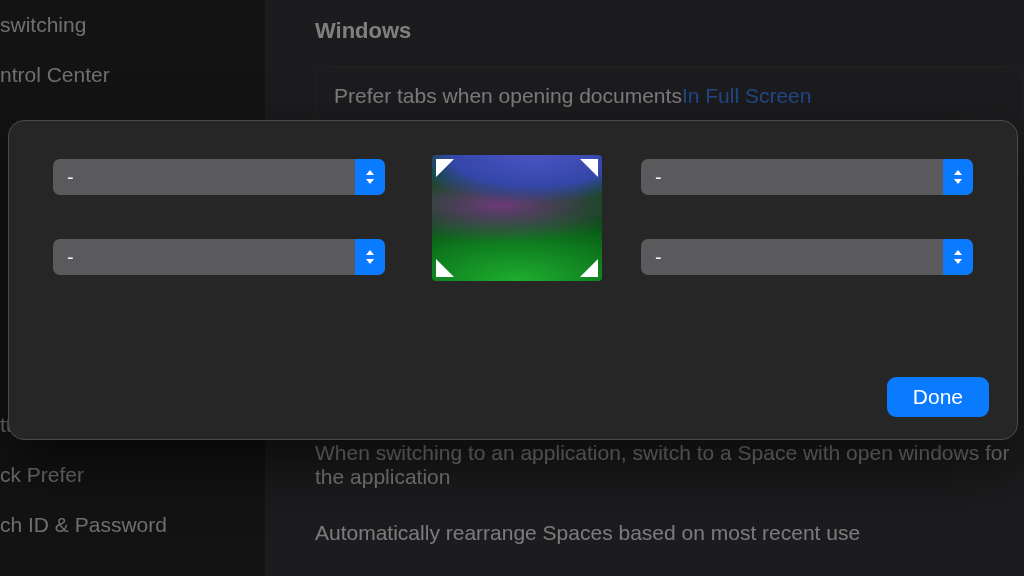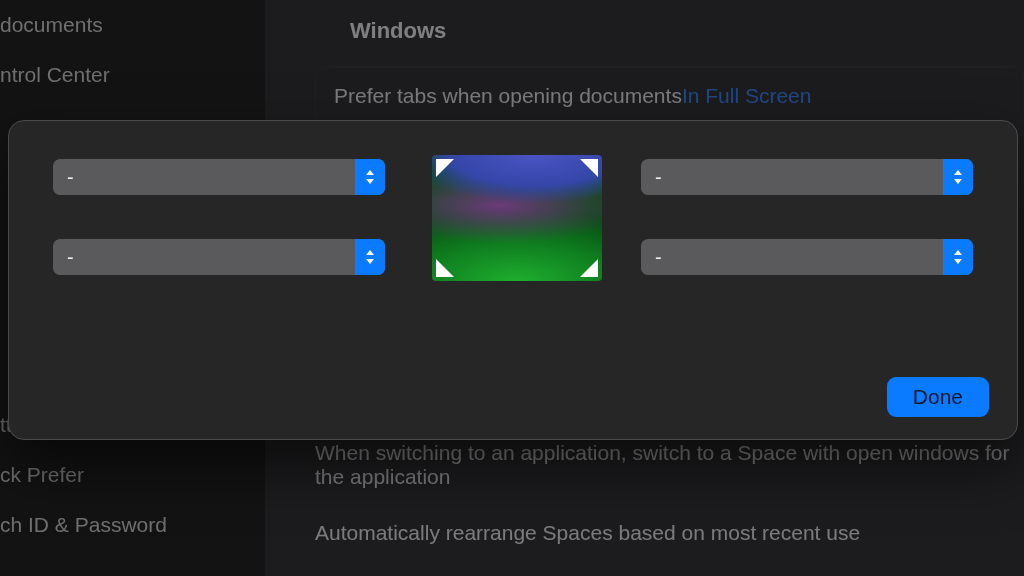--- a/index.html
+++ b/index.html
@@ -33,21 +33,20 @@
   .content {
     position: absolute;
     left: 265px; right: 0; top: 0; bottom: 0;
     padding: 18px 0 0 50px;
   }
   .content h2 {
     font-size: 22px;
     font-weight: 600;
     color: #e6e6e8;
     margin-bottom: 22px;
-    margin-left: 35px;
   }
   .content .row {
     display: flex;
     align-items: center;
     font-size: 21px;
     color: #e0e0e3;
     padding: 16px 6px 16px 0;
     border-top: 1px solid #3a3a3c;
   }
   .content .row:first-of-type { border-top: 1px solid #3a3a3c; }
@@ -131,35 +130,35 @@
     border-bottom: 18px solid #fff; border-right: 18px solid transparent; }
   .tri-br { bottom:4px; right:4px;
     border-bottom: 18px solid #fff; border-left: 18px solid transparent; }
 
   .footer {
     position: absolute;
     right: 28px; bottom: 22px;
   }
   .btn-done {
     background: #0a7aff;
-    color: #0f172a;
+    color: #ffffff;
     font-size: 21px;
     font-weight: 500;
     border: none;
     border-radius: 9px;
     padding: 8px 26px;
     cursor: pointer;
   }
 </style>
 </head>
 <body>
 
 <div class="bg">
   <div class="sidebar">
-    <div class="item">documents</div>
+    <div class="item">switching</div>
     <div class="item">ntrol Center</div>
     <div style="height:300px"></div>
     <div class="item">ttery</div>
     <div class="item">ck Prefer</div>
     <div class="item">ch ID &amp; Password</div>
   </div>
 
   <div class="content">
     <h2>Windows</h2>
     <div class="group">

